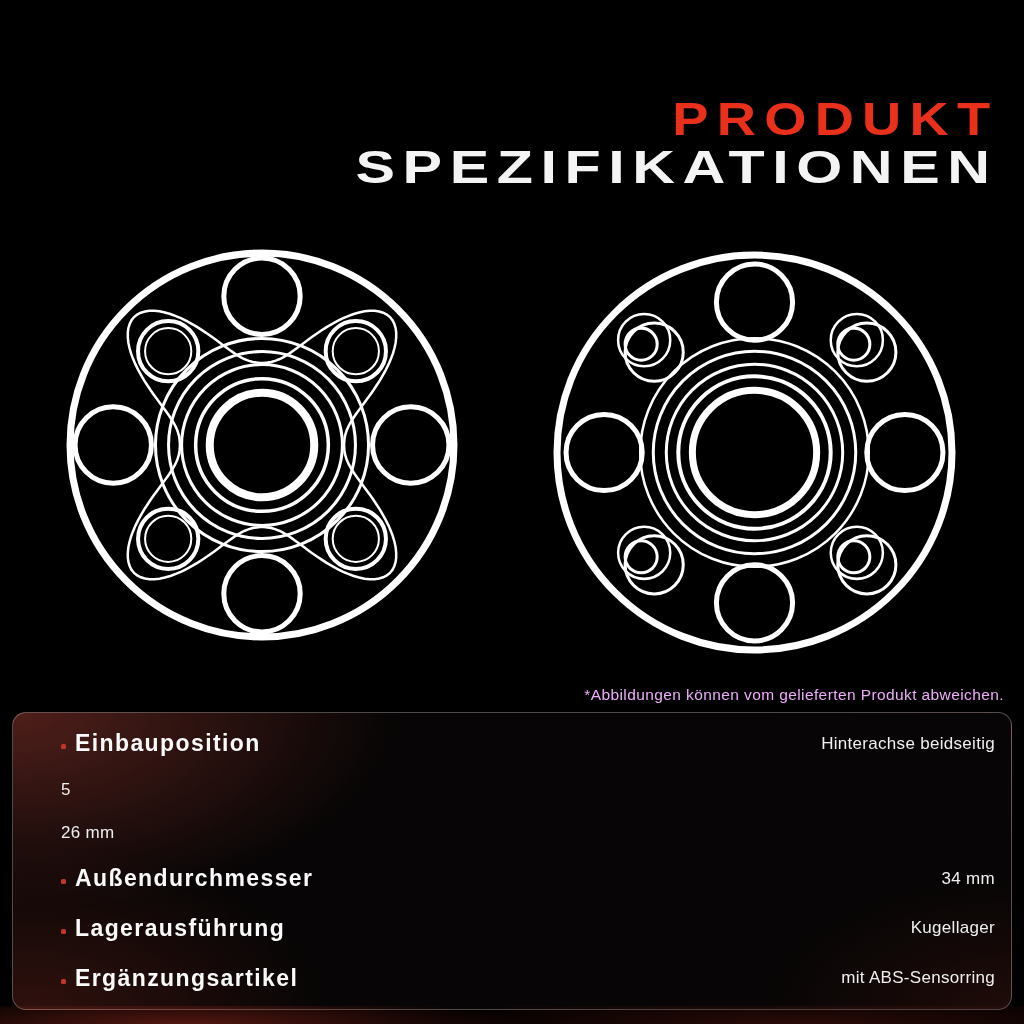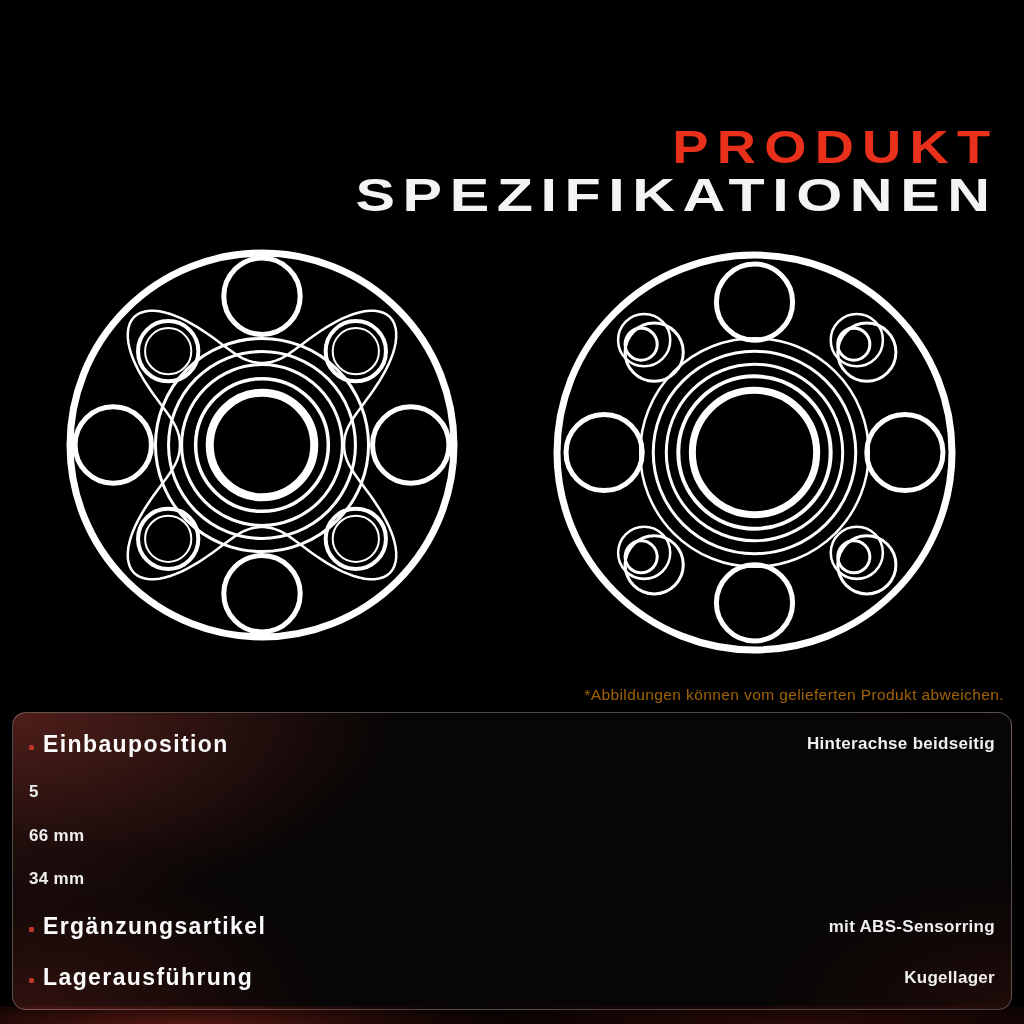--- a/index.html
+++ b/index.html
@@ -11,74 +11,75 @@
     color:#fff;
   }
   :root{
     --accent:#e9301a;
     --bullet:#bf362a;
   }
   
   .title{
     position:absolute;top:96px;right:34px;
     display:flex;flex-direction:column;align-items:flex-end;
-    text-align:right;white-space:nowrap;margin-top:28px;
+    text-align:right;white-space:nowrap;
   }
   .title .t1{
     font-size:46px;line-height:1;font-weight:bold;
     letter-spacing:7px;color:var(--accent);
     transform:scaleX(1.18);transform-origin:100% 50%;
     margin-right:-8px;
   }
   .title .t2{
     font-size:47px;line-height:1;font-weight:bold;
     letter-spacing:6px;color:#f4f4f4;
     transform:scaleX(1.26);transform-origin:100% 50%;
     margin-right:-8px;margin-top:1px;
   }
   
   .hub{position:absolute;}
   #hubLeft{left:63px;top:246px;width:398px;height:398px;}
   #hubRight{left:551px;top:249px;width:407px;height:407px;}
   
   .disclaimer{
     position:absolute;top:686px;right:20px;
-    font-size:15.5px;letter-spacing:.4px;color:#a16207;
+    font-size:15.5px;letter-spacing:.4px;color:#f0abfc;
     white-space:nowrap;
   }
   
   .spec-panel{
     position:absolute;left:12px;top:712px;width:1000px;height:298px;
     box-sizing:border-box;
     border:1px solid rgba(255,255,255,.28);
     border-radius:14px;
     background:
       radial-gradient(55% 95% at 0% 0%,   rgba(128,48,40,.60), rgba(128,48,40,0) 70%),
       radial-gradient(45% 85% at 2% 100%, rgba(112,36,27,.38), rgba(112,36,27,0) 65%),
       radial-gradient(42% 75% at 100% 100%, rgba(100,30,22,.25), rgba(100,30,22,0) 60%),
       #070505;
     display:flex;flex-direction:column;justify-content:space-around;
     padding:6px 0;
   }
   .spec-row{
     display:flex;align-items:center;justify-content:space-between;
     padding:0 16px 0 16px;
+    margin-left:32px;
   }
   .spec-left{display:flex;align-items:center;}
   .dot{
     width:5px;height:5px;border-radius:1.5px;
     background:var(--bullet);
     margin:6px 9px 0 0;flex:0 0 auto;
   }
   .spec-label{
     font-size:23px;font-weight:bold;letter-spacing:1.4px;
     color:#fbfbfb;white-space:nowrap;
   }
   .spec-value{
-    font-size:17px;font-weight:bold;letter-spacing:.3px;
+    font-size:17px;font-weight:normal;letter-spacing:.3px;
     color:#efefef;white-space:nowrap;
   }
   
   .bottom-glow{
     position:absolute;left:0;bottom:0;width:1024px;height:18px;
     background:
       radial-gradient(50% 260% at 18% 100%, rgba(150,42,30,.55), rgba(150,42,30,0) 65%),
       radial-gradient(60% 280% at 78% 100%, rgba(110,28,20,.38), rgba(110,28,20,0) 65%);
   }
 </style>
@@ -144,34 +145,38 @@
     <div class="spec-left">
       <span class="dot"></span>
       <span class="spec-label">Einbauposition</span>
     </div>
     <div class="spec-value">Hinterachse beidseitig</div>
   </div>
     <div class="spec-row">
     <div class="spec-value">5</div>
   </div>
     <div class="spec-row">
-    <div class="spec-value">66 mm</div>
+    <div class="spec-value">26 mm</div>
   </div>
     <div class="spec-row">
+    <div class="spec-left">
+      <span class="dot"></span>
+      <span class="spec-label">Außendurchmesser</span>
+    </div>
     <div class="spec-value">34 mm</div>
+  </div>
+    <div class="spec-row">
+    <div class="spec-left">
+      <span class="dot"></span>
+      <span class="spec-label">Lagerausführung</span>
+    </div>
+    <div class="spec-value">Kugellager</div>
   </div>
     <div class="spec-row">
     <div class="spec-left">
       <span class="dot"></span>
       <span class="spec-label">Ergänzungsartikel</span>
     </div>
     <div class="spec-value">mit ABS-Sensorring</div>
   </div>
-    <div class="spec-row">
-    <div class="spec-left">
-      <span class="dot"></span>
-      <span class="spec-label">Lagerausführung</span>
-    </div>
-    <div class="spec-value">Kugellager</div>
-  </div>
   </section>
 
 <div class="bottom-glow"></div>
 
 </body></html>

